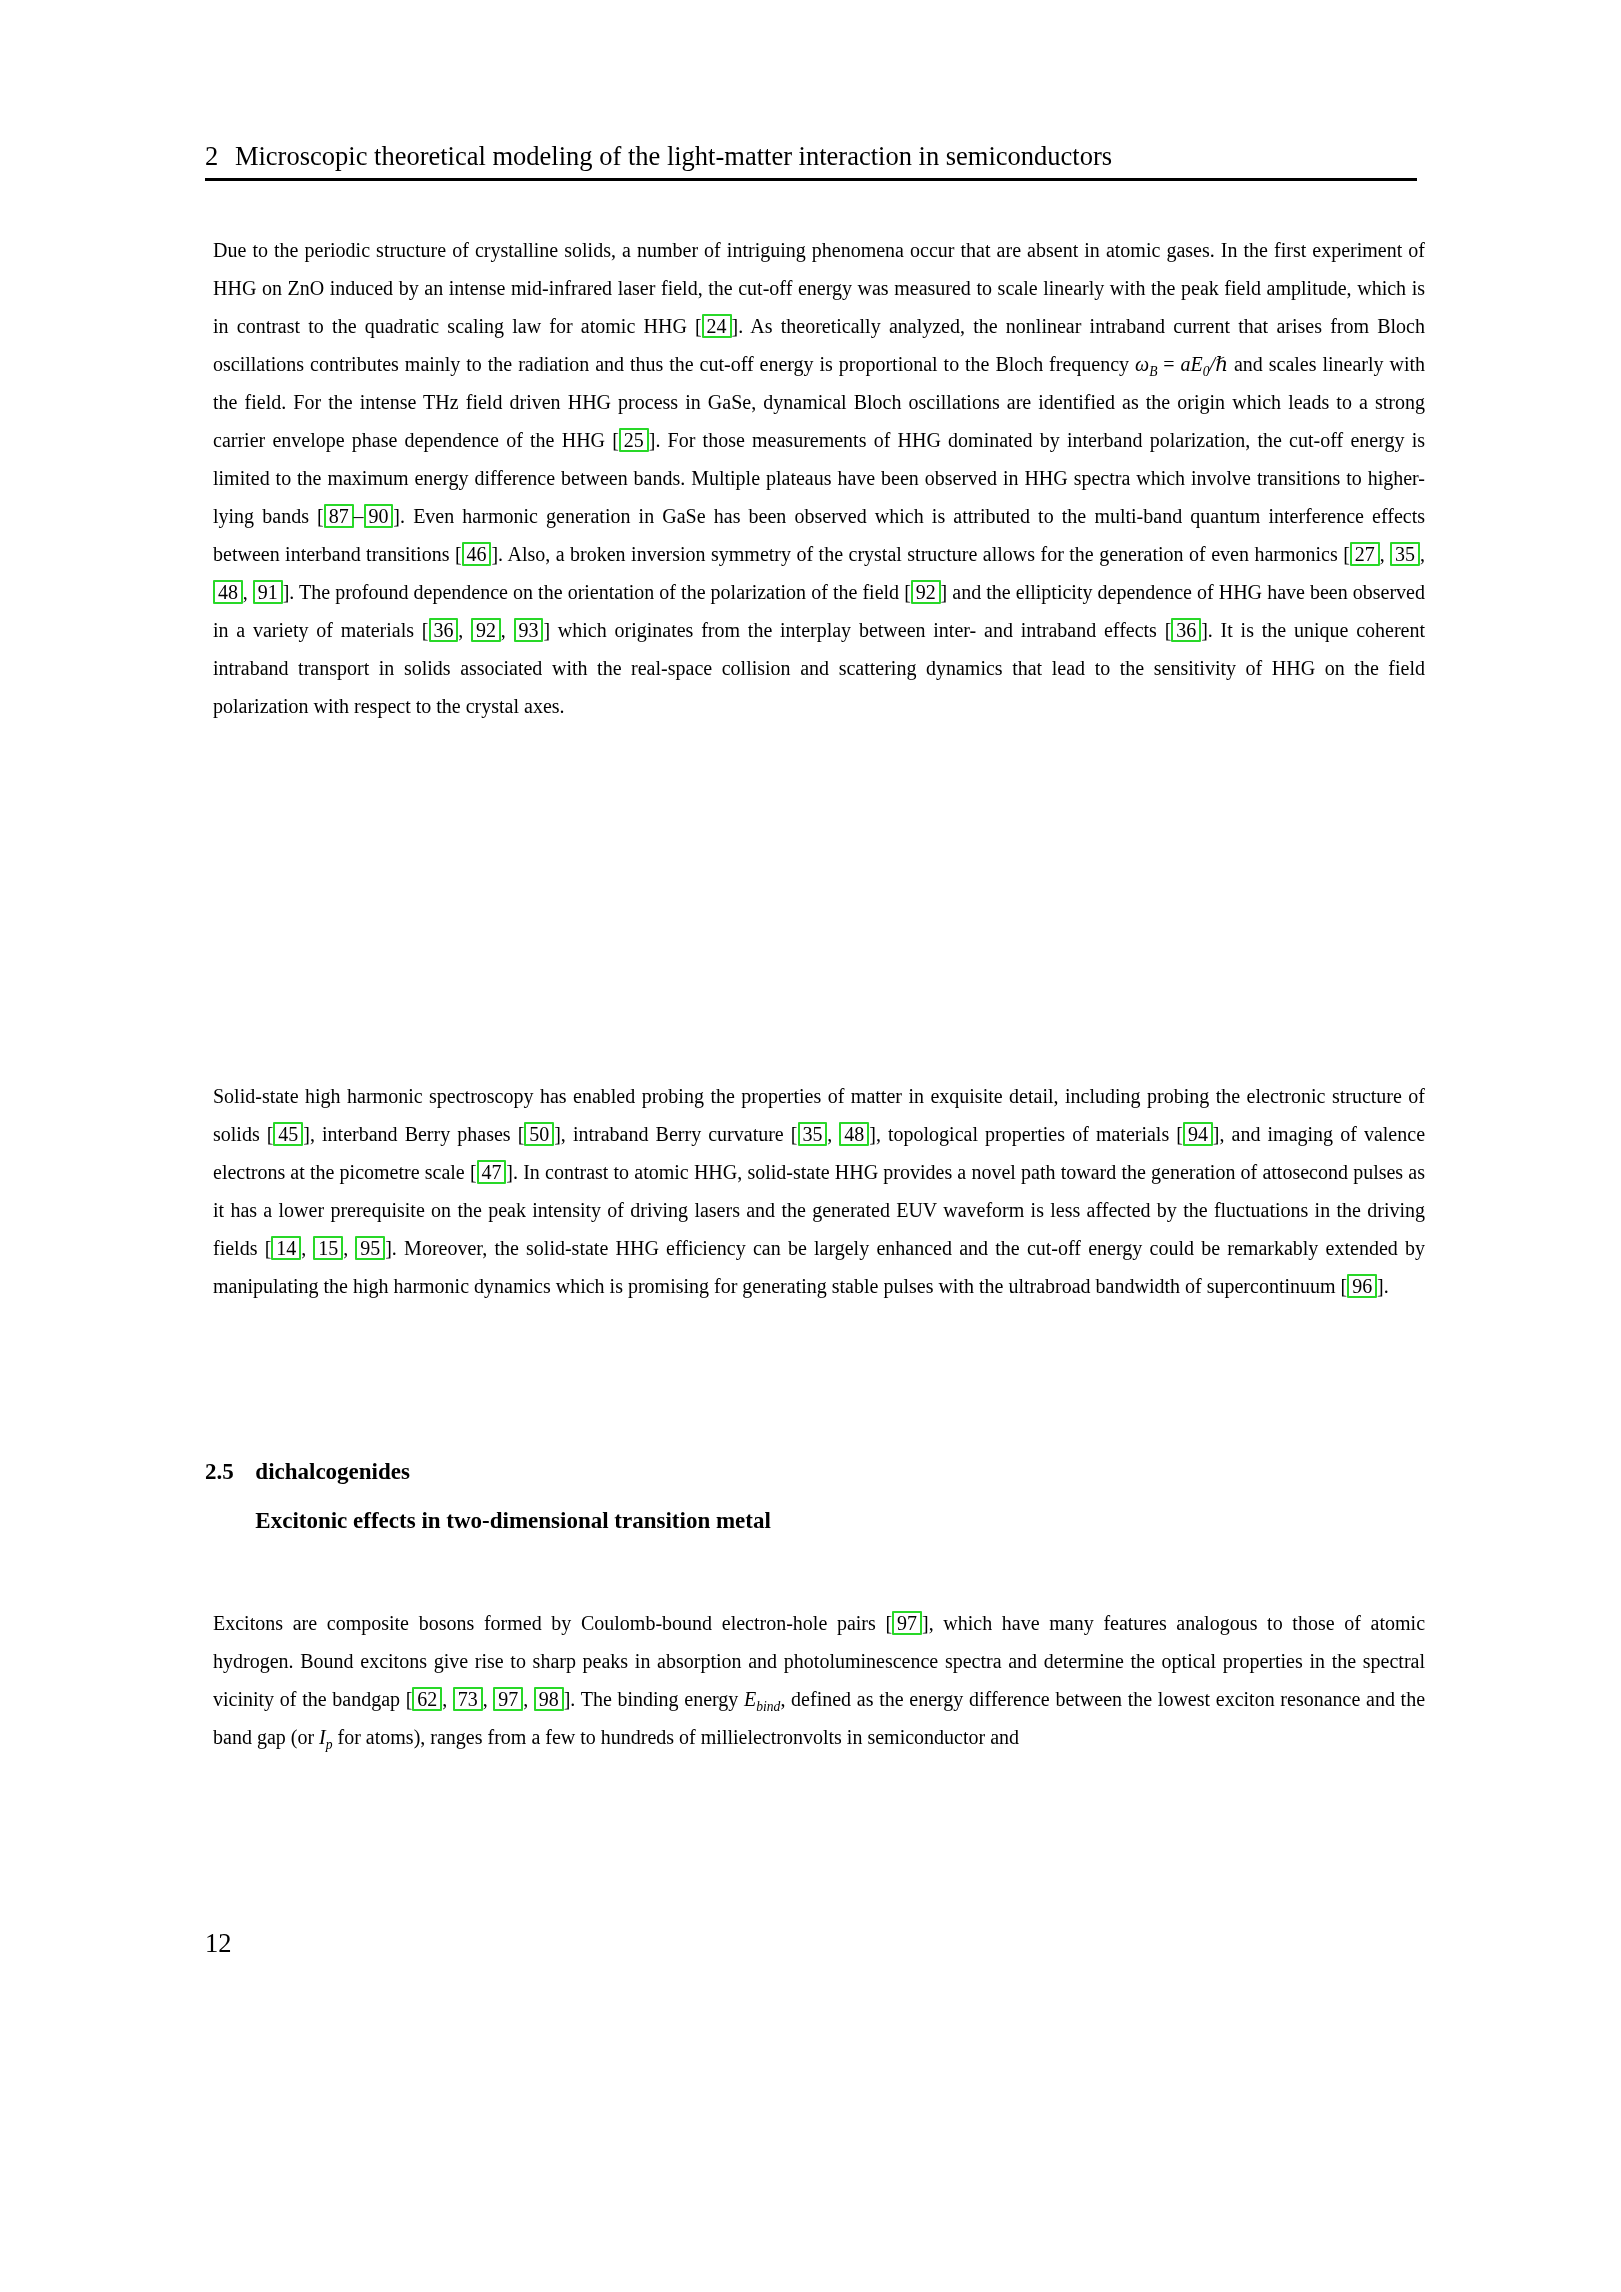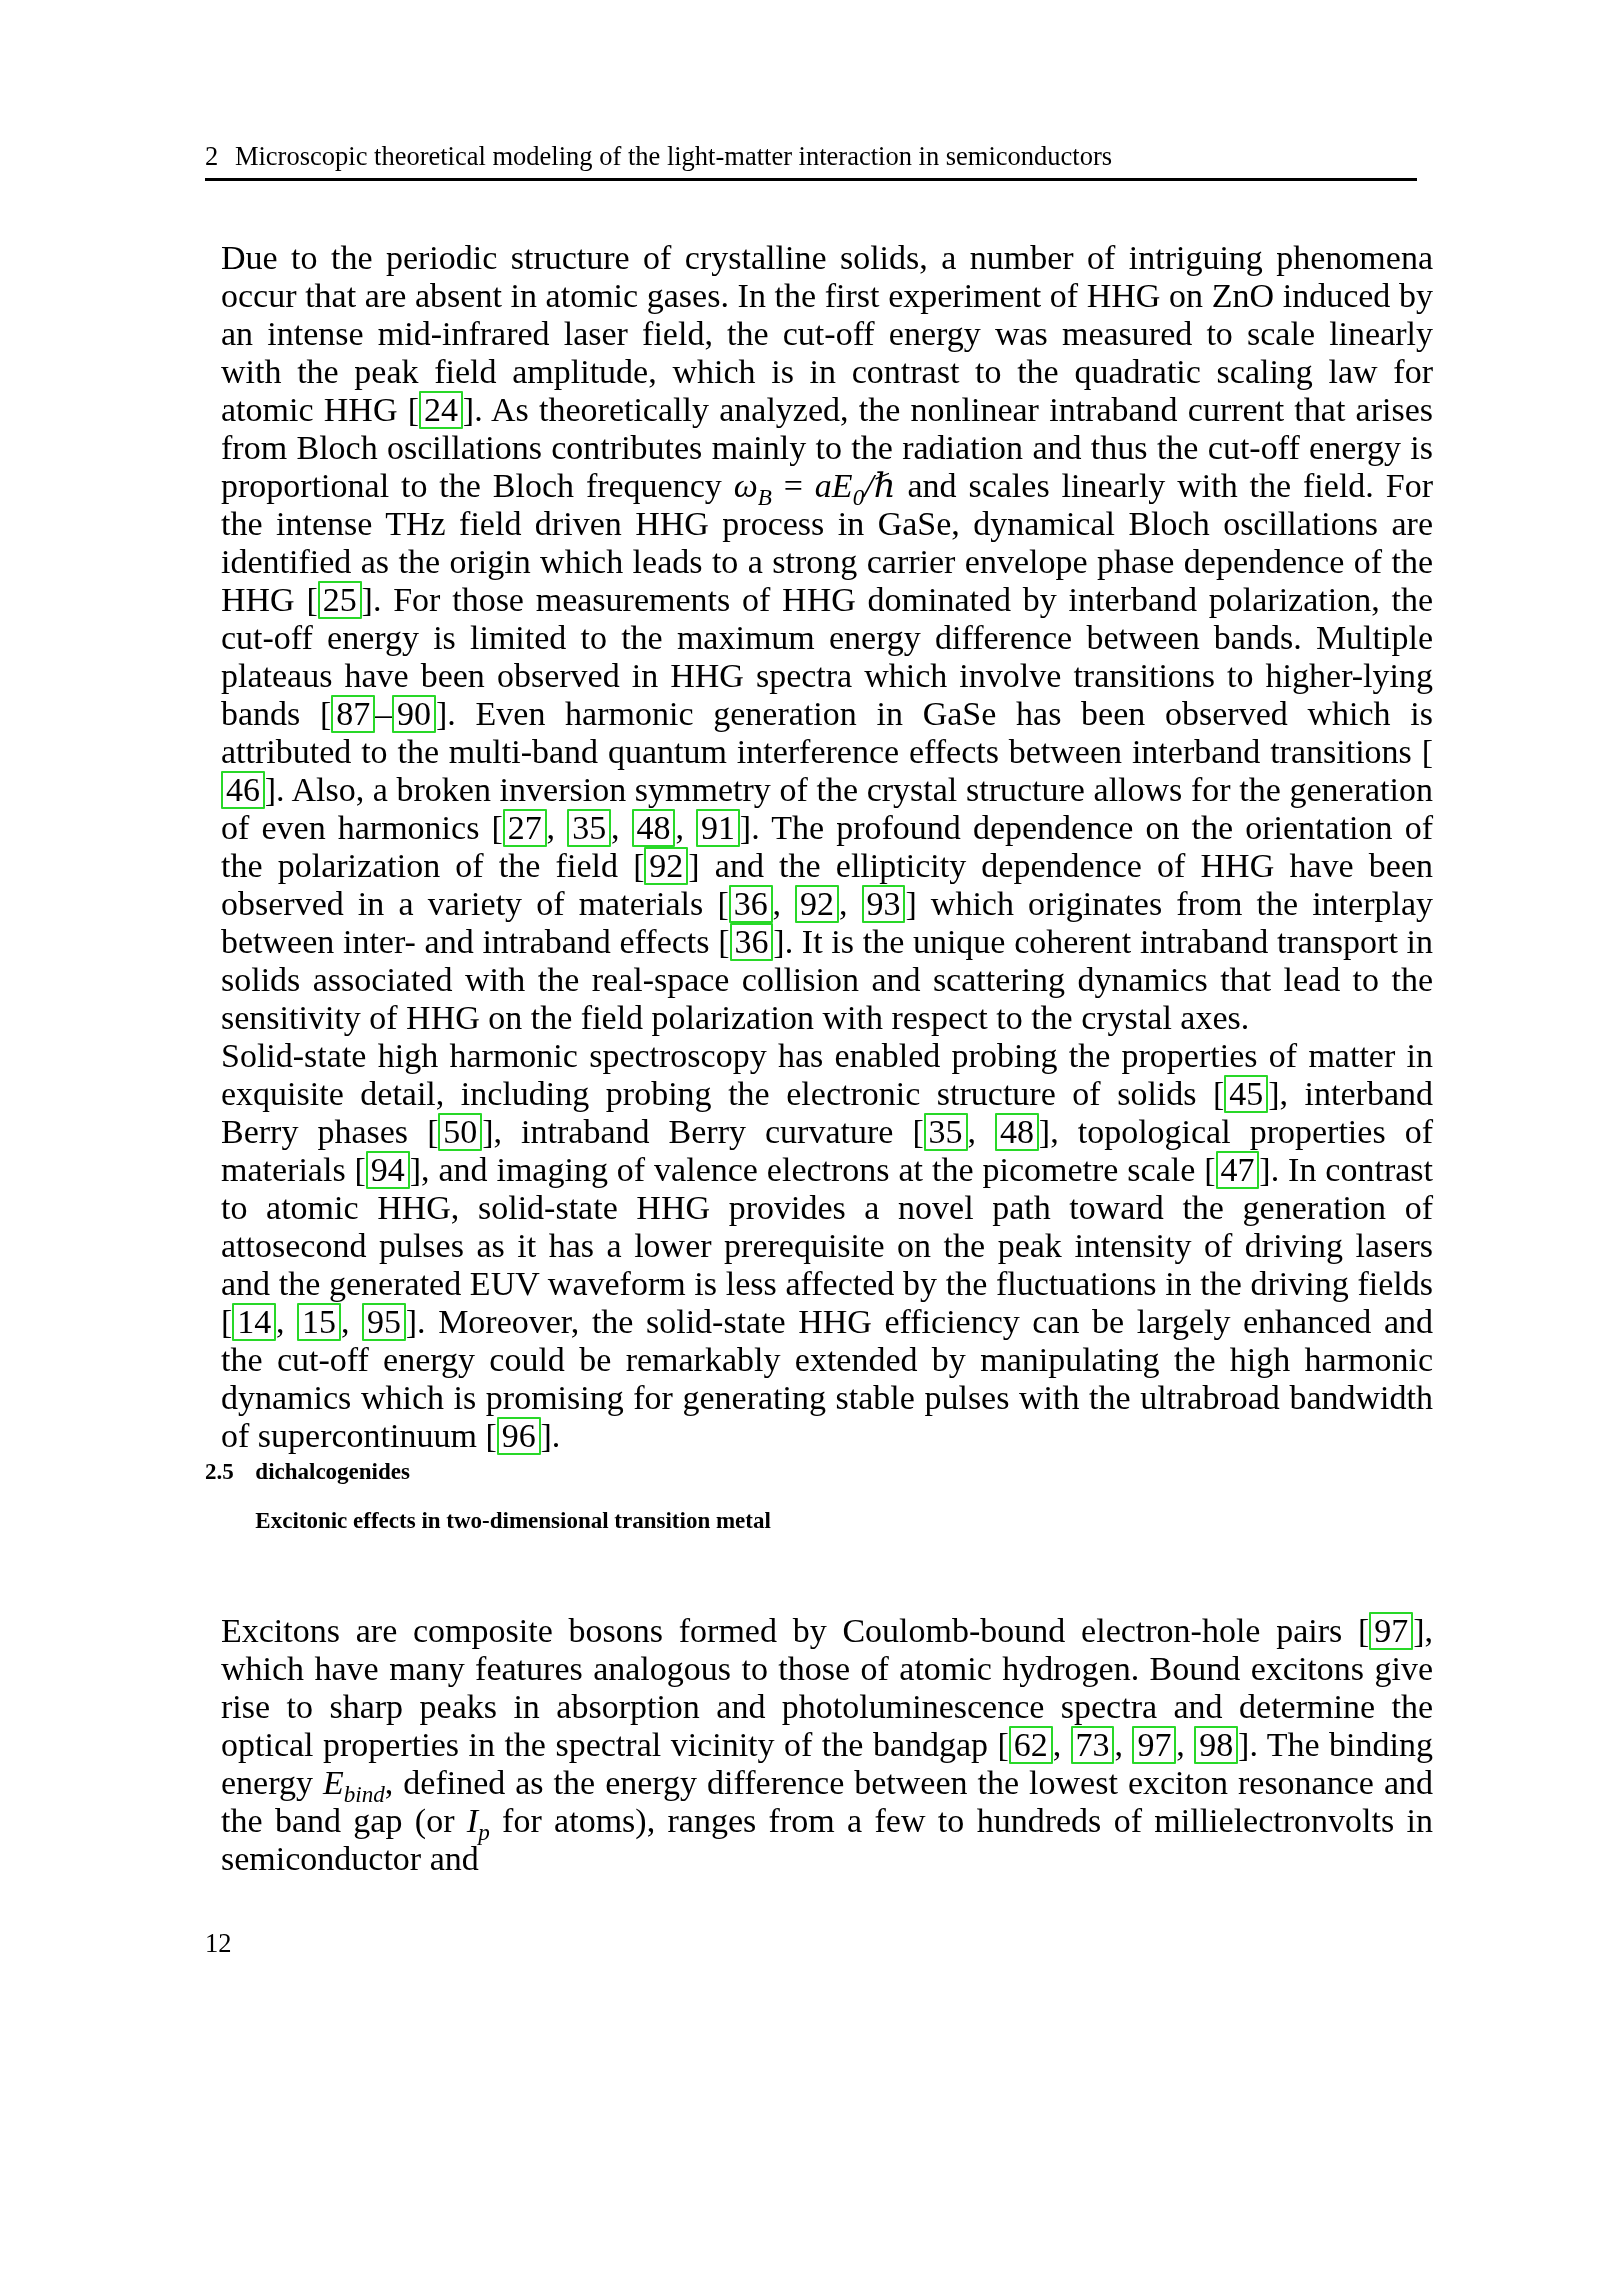--- a/index.html
+++ b/index.html
@@ -17,25 +17,25 @@
     position:absolute;left:205px;top:141px;width:1212px;
     font-size:26.5px;line-height:31px;white-space:nowrap;
   }
   .running-header .chap-num{margin-right:16.7px;}
   .header-rule{
     position:absolute;left:205px;top:178px;width:1212px;height:2.9px;
     background:var(--ink);
   }
   .body-par{
     position:absolute;left:205px;width:1212px;
-    font-size:34px;line-height:38px;
-    text-align:justify;margin:16px;
+    font-size:20px;line-height:38px;
+    text-align:justify;margin:8px;
   }
   #para-1{top:223px;}
-  #para-2{top:1021px;}
+  #para-2{top:1069px;}
   #para-3{top:1596px;}
   .section-heading{
     position:absolute;left:205px;top:1447px;width:1212px;
     display:flex;align-items:flex-start;
     font-weight:bold;font-size:23px;line-height:49px;
   }
   .section-heading .sec-num{margin-right:21.6px;}
   .section-heading .sec-line{display:block;}
   .page-number{
     position:absolute;left:205px;top:1925px;

